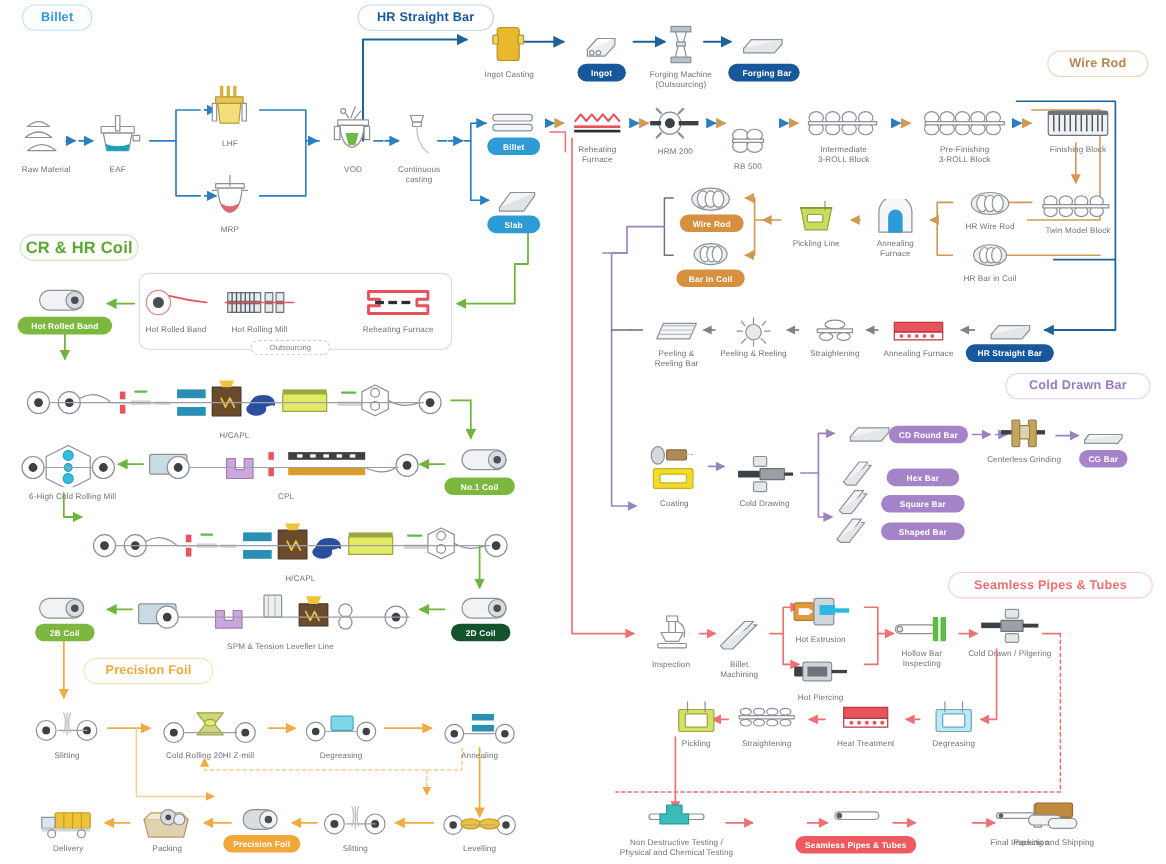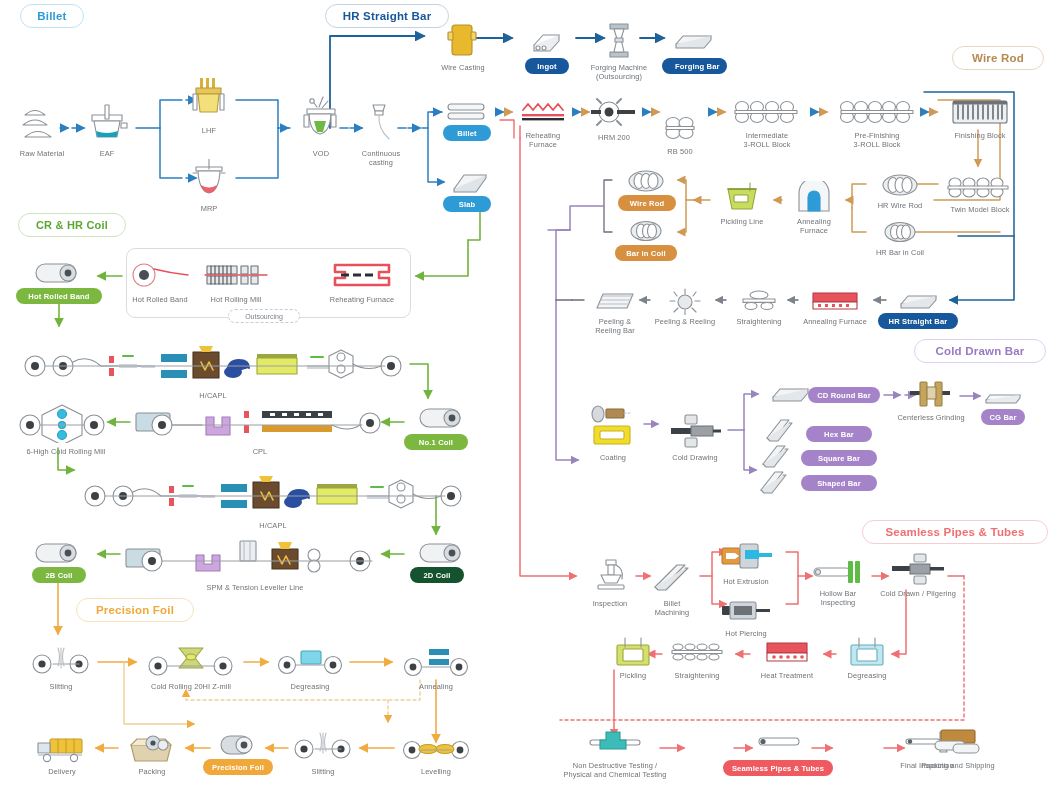--- a/index.html
+++ b/index.html
@@ -253,21 +253,21 @@
   <div id="sections-layer">
       <div class="sec-pill" style="left: 20px; top: 4px; width: 64px; height: 24px; border: 1.4px solid rgb(191, 226, 244); color: rgb(46, 155, 214); font-size: 11.5px;">
         <span>Billet</span>
       </div>
       <div class="sec-pill" style="left: 325px; top: 4px; width: 124px; height: 24px; border: 1.4px solid rgb(195, 211, 230); color: rgb(23, 87, 155); font-size: 11.5px;">
         <span>HR Straight Bar</span>
       </div>
       <div class="sec-pill" style="left: 952px; top: 46px; width: 92px; height: 24px; border: 1.4px solid rgb(230, 216, 191); color: rgb(182, 137, 79); font-size: 11.5px;">
         <span>Wire Rod</span>
       </div>
-      <div class="sec-pill" style="left: 18px; top: 213px; width: 108px; height: 24px; border: 1.4px solid rgb(207, 227, 191); color: rgb(90, 168, 50); font-size: 11px;">
+      <div class="sec-pill" style="left: 18px; top: 213px; width: 108px; height: 24px; border: 1.4px solid rgb(207, 227, 191); color: rgb(90, 168, 50); font-size: 15px;">
         <span>CR &amp; HR Coil</span>
       </div>
       <div class="sec-pill" style="left: 914px; top: 339px; width: 132px; height: 24px; border: 1.4px solid rgb(222, 208, 238); color: rgb(154, 121, 196); font-size: 11.5px;">
         <span>Cold Drawn Bar</span>
       </div>
       <div class="sec-pill" style="left: 76px; top: 598px; width: 118px; height: 24px; border: 1.4px solid rgb(247, 226, 186); color: rgb(240, 168, 58); font-size: 11.5px;">
         <span>Precision Foil</span>
       </div>
       <div class="sec-pill" style="left: 862px; top: 520px; width: 186px; height: 24px; border: 1.4px solid rgb(246, 207, 208); color: rgb(239, 111, 114); font-size: 11.5px;">
         <span>Seamless Pipes &amp; Tubes</span>
@@ -355,21 +355,21 @@
 casting</div>
       </div>
       <div class="node" style="left: 434px; top: 22px; width: 58px;">
         <div style="height: 38px; display: flex; align-items: center; justify-content: center;">
           <svg class="ico" width="34" height="36" viewBox="0 0 34 36" fill="none" stroke="#8c9196" stroke-width="1.1" stroke-linejoin="round" stroke-linecap="round">
   <rect x="6" y="2" width="20" height="30" rx="3" fill="#e8b92c" stroke="#b7902a"></rect>
   <rect x="2" y="9" width="5" height="8" rx="1" fill="#f0d36b" stroke="#b7902a"></rect>
   <rect x="25" y="9" width="5" height="8" rx="1" fill="#f0d36b" stroke="#b7902a"></rect>
           </svg>
         </div>
-        <div class="cap">Wire Casting</div>
+        <div class="cap">Ingot Casting</div>
       </div>
       <div class="node" style="left: 521px; top: 26px; width: 50px;">
         <div style="height: 30px; display: flex; align-items: center; justify-content: center;">
           <svg class="ico" width="44" height="28" viewBox="0 0 44 28" fill="none" stroke="#8c9196" stroke-width="1.1" stroke-linejoin="round" stroke-linecap="round">
   <path d="M10,18 l9,-10 h16 l-9,10 z" fill="#fff"></path>
   <path d="M10,18 v6 l16,0 l9,-10 v-6" fill="#eceff1"></path>
   <circle cx="14" cy="21" r="2" fill="#fff"></circle>
             <circle cx="20" cy="21" r="2" fill="#fff"></circle>
           </svg>
         </div>

